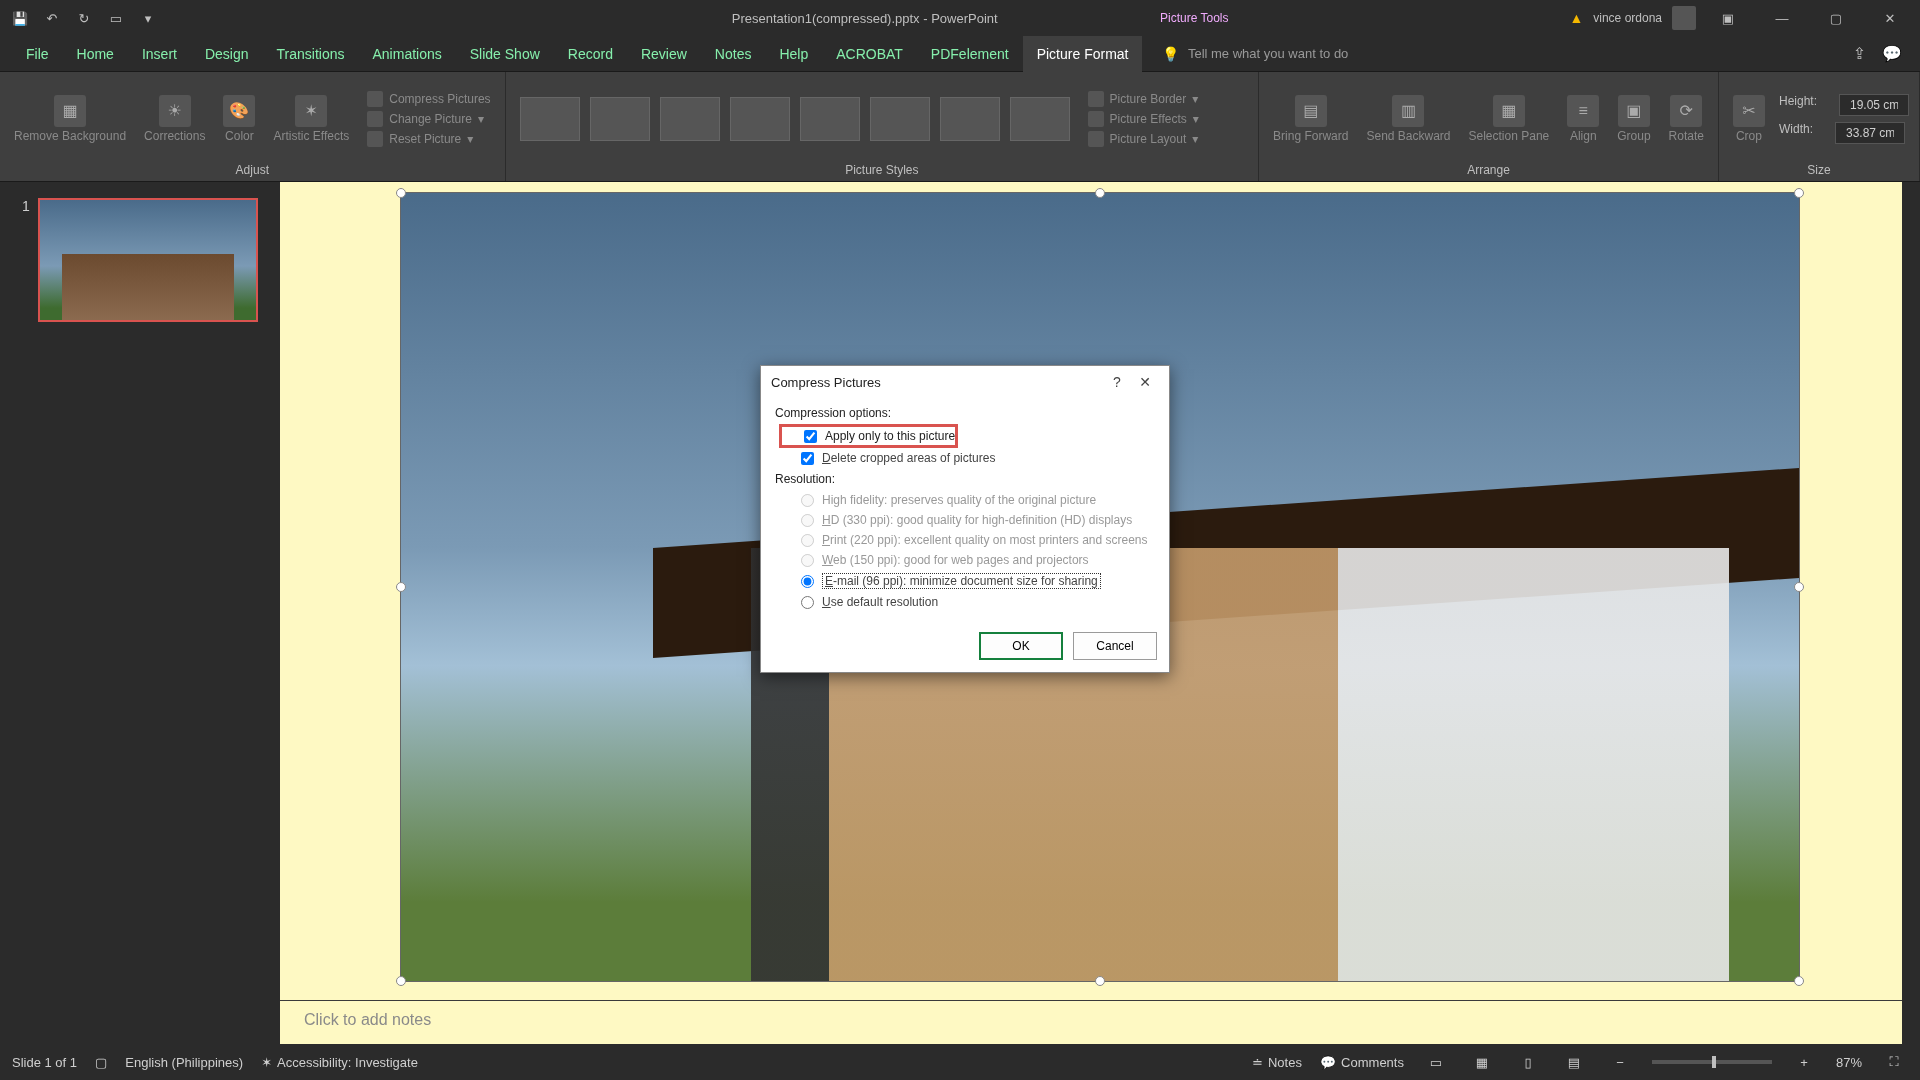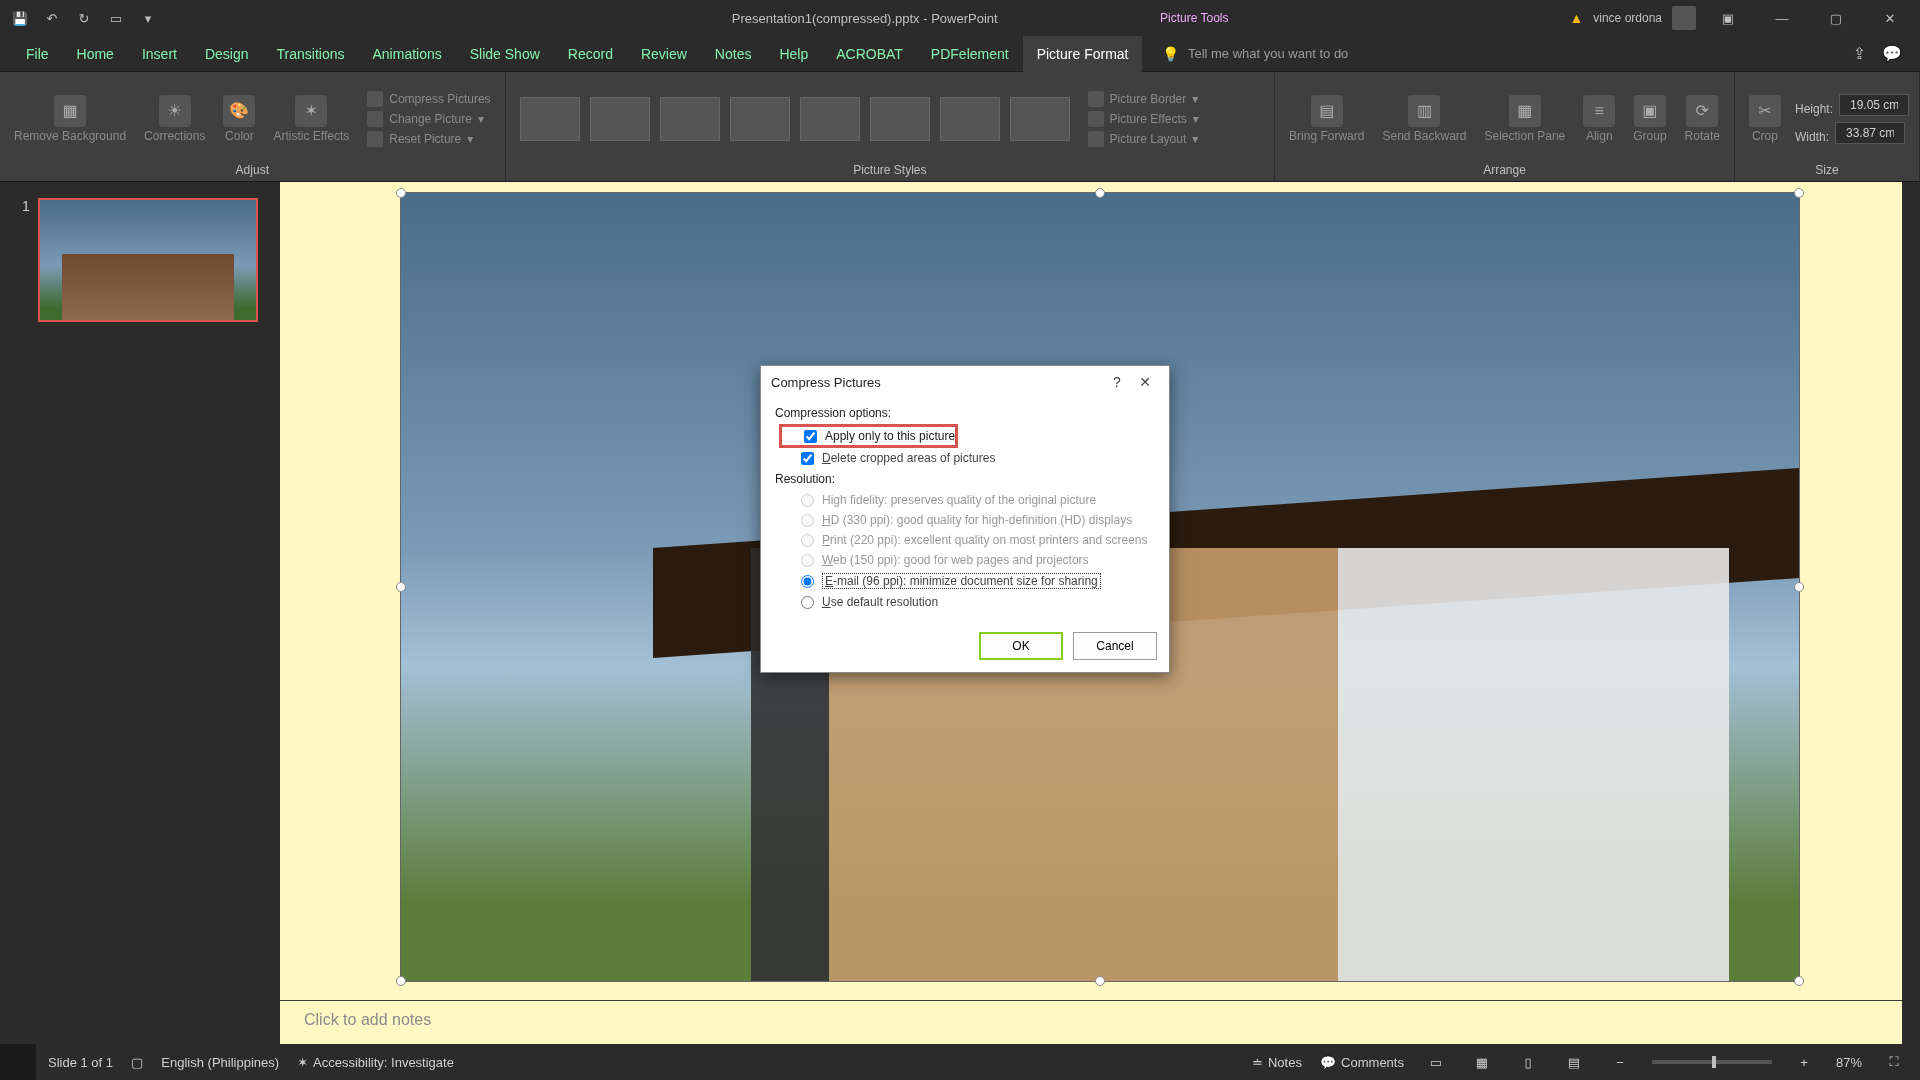--- a/index.html
+++ b/index.html
@@ -31,42 +31,42 @@
   .ribbon-group-body { flex: 1; display: flex; align-items: center; gap: 10px; }
   .ribbon-group-label { text-align: center; font-size: 12px; color: #bfbfbf; padding: 2px 0; }
   .ribbon-big { display: flex; flex-direction: column; align-items: center; gap: 2px; font-size: 12px; color: #8a8a8a; padding: 2px 4px; }
   .ribbon-big .ico { width: 32px; height: 32px; background: #555; border-radius: 3px; display:flex; align-items:center; justify-content:center; color:#aaa; font-size:16px;}
   .ribbon-small-col { display: flex; flex-direction: column; gap: 2px; font-size: 12px; color: #8a8a8a; }
   .ribbon-small { display: flex; align-items: center; gap: 6px; padding: 1px 4px; }
   .ribbon-small .ico { width: 16px; height: 16px; background: #555; border-radius: 2px; }
   .style-gal { display: flex; gap: 10px; padding: 4px; }
   .style-thumb { width: 60px; height: 44px; background: #555; border: 1px solid #666; }
   .size-col { display:flex; flex-direction:column; gap:6px; font-size:12px; color:#bfbfbf; }
-  .size-row { display:flex; align-items:flex-end; gap:6px; }
+  .size-row { display:flex; align-items:flex-start; gap:22px; }
   .size-input { width:70px; height:22px; background:#2b2b2b; border:1px solid #555; color:#cfcfcf; font-size:12px; padding:0 10px; }
 
   
   .workarea { position: absolute; top: 182px; bottom: 36px; left: 0; right: 0; display: flex; background: #252525; }
   .thumb-pane { width: 280px; background: #2b2b2b; padding: 16px 18px; }
   .thumb-num { position: absolute; left: 4px; font-size: 14px; color: #cfcfcf; }
   .slide-thumb { position: relative; width: 220px; height: 124px; border: 2px solid #d9534f; background: linear-gradient(#4a6b8a, #7b9ab5 55%, #3e6b2f 90%); margin-left: 20px; }
   .thumb-house { position:absolute; bottom:0; left:10%; right:10%; height:55%; background:linear-gradient(#6b4a2f, #8b6a4f); }
 
   .editor { flex: 1; position: relative; background: #fef9c3; display: flex; flex-direction: column; }
   .canvas-wrap { flex: 1; position: relative; }
   .slide-canvas { position: absolute; left: 120px; top: 10px; width: 1400px; height: 790px; background: linear-gradient(#4a6b8a 0%, #7b9ab5 45%, #a3c0d6 60%, #5c7d3a 90%); border: 1px solid #666; }
   .house-graphic { position:absolute; bottom:0; left:25%; right:5%; height:55%; background: linear-gradient(90deg, #333 0 8%, #c49a6a 8% 60%, #e8e8e8 60% 100%); opacity:.9; }
   .roof { position:absolute; top:40%; left:18%; right:0; height:14%; background:#2b1b0e; transform: skewY(-4deg); }
   .sel-handle { position:absolute; width:10px; height:10px; background:#fff; border:1px solid #888; border-radius:50%; }
   .notes-bar { height: 44px; border-top: 1px solid #3a3a3a; padding: 10px 24px; color: #8a8a8a; font-size: 16px; }
 
   .vscroll { position:absolute; top:182px; bottom:36px; right:0; width:18px; background:#2b2b2b; }
 
   
-  .statusbar { position: absolute; bottom: 0; left: 0; right: 0; height: 36px; background: #2b2b2b; display: flex; align-items: center; padding: 0 12px; font-size: 13px; color: #cfcfcf; gap: 18px; margin-left: 36px; }
+  .statusbar { position: absolute; bottom: 0; left: 0; right: 0; height: 36px; background: #2b2b2b; display: flex; align-items: center; padding: 0 12px; font-size: 13px; color: #cfcfcf; gap: 18px; }
   .statusbar .spacer { flex: 1; }
   .status-btn { display:flex; align-items:center; gap:5px; cursor:pointer; }
   .view-btn { width:28px; height:22px; display:flex; align-items:center; justify-content:center; cursor:pointer; }
   .zoom-slider { width:120px; height:4px; background:#555; position:relative; }
   .zoom-thumb { position:absolute; top:-4px; left:50%; width:4px; height:12px; background:#bfbfbf; }
 
   
   .dialog-backdrop { position: absolute; inset: 0; }
   .dialog { position: absolute; left: 760px; top: 365px; width: 410px; background: #fff; color: #222; border: 1px solid #888; box-shadow: 0 4px 16px rgba(0,0,0,.5); font-size: 12px; }
   .dialog-title { display: flex; align-items: center; padding: 8px 10px; font-size: 13px; }
@@ -75,21 +75,21 @@
   .dialog-body { padding: 4px 14px 12px 14px; }
   .dlg-section { margin-top: 4px; }
   .dlg-section-label { font-size: 12px; color: #222; margin-bottom: 4px; }
   .dlg-row { display: flex; align-items: center; gap: 8px; padding: 3px 0 3px 26px; color: #444; }
   .dlg-row.disabled { color: #999; }
   .dlg-row input[type=radio], .dlg-row input[type=checkbox] { margin: 0; }
   .dlg-row .hotkey { text-decoration: underline; }
   .dlg-highlight { border: 3px solid #d9534f; padding: 2px 0 2px 22px; margin-left: 4px; display:inline-flex; align-items:center; gap:8px; }
   .dlg-footer { display: flex; justify-content: flex-end; gap: 10px; padding: 8px 12px 12px; }
   .dlg-button { min-width: 84px; height: 28px; border: 1px solid #9a9a9a; background: #fdfdfd; font-size: 12px; cursor: pointer; }
-  .dlg-button.primary { border: 2px solid #84cc16; }
+  .dlg-button.primary { border: 2px solid #15803d; }
   .focus-box { border:1px dotted #333; padding:0 2px; }
 </style>
 </head>
 <body>
 
 <div class="titlebar">
   <div class="qat">
     <div class="qat-btn">💾</div>
     <div class="qat-btn">↶</div>
     <div class="qat-btn">↻</div>

